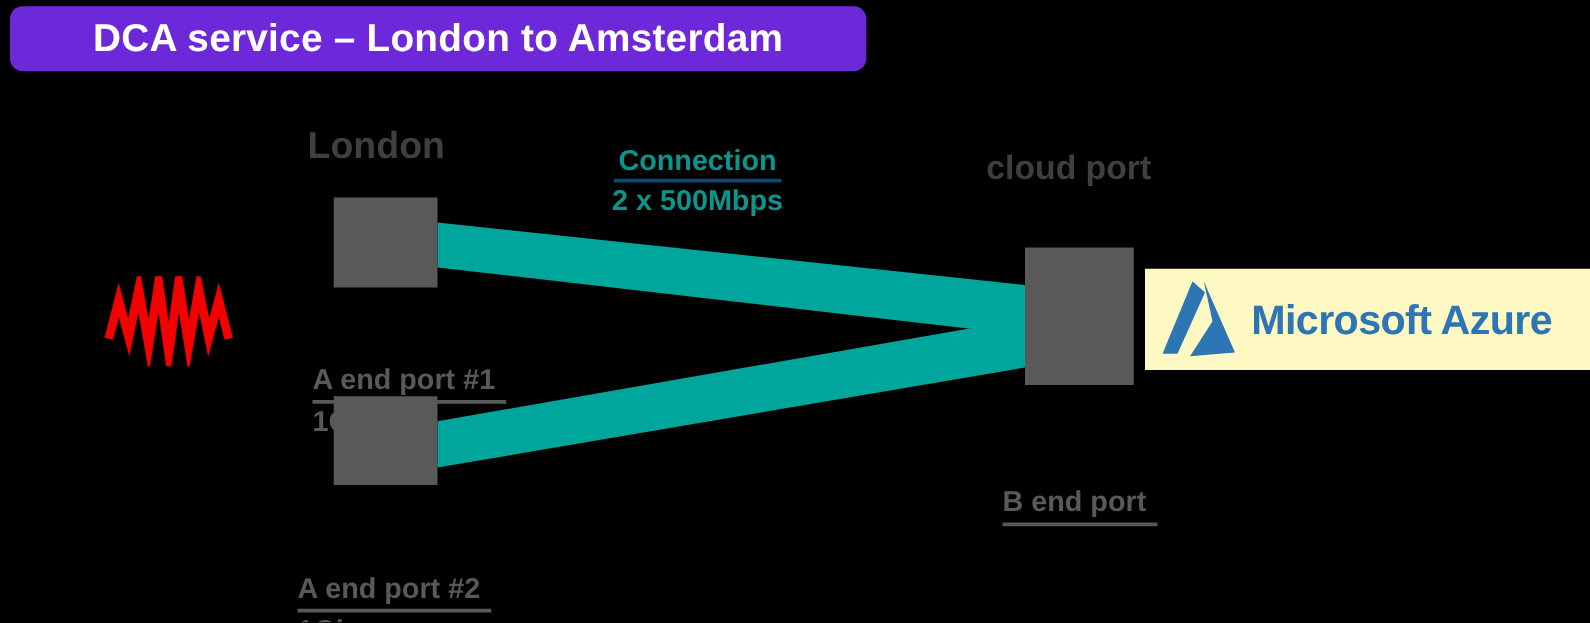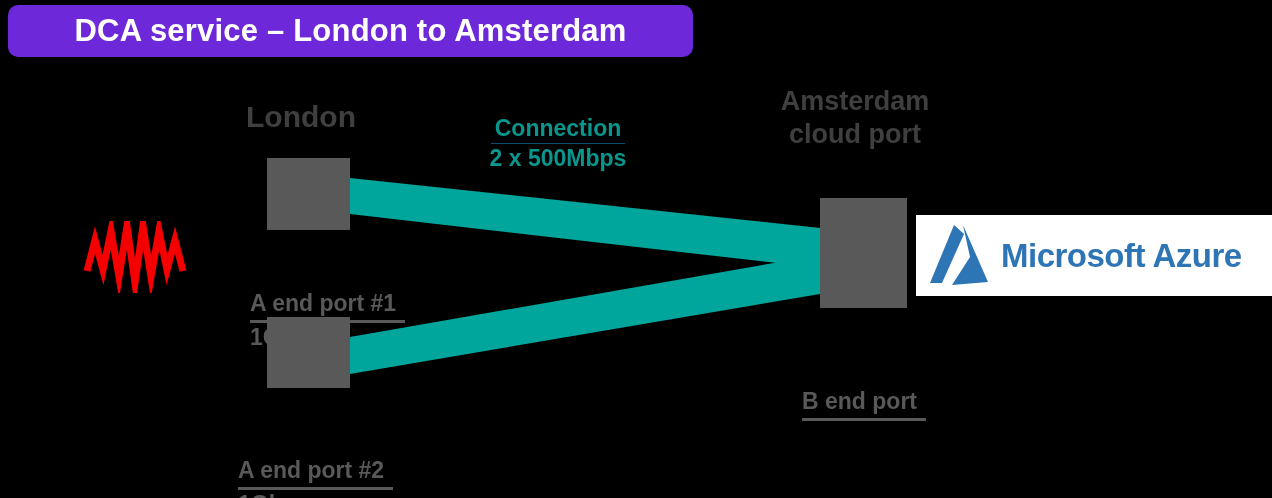--- a/index.html
+++ b/index.html
@@ -49,21 +49,21 @@
     position: absolute;
     left: 458px; top: 114px; width: 200px;
     text-align: center;
     color: #0A968C;
     font-weight: bold;
     font-size: 23px;
     line-height: 28px;
   }
   .conn-label .underlined {
     display: inline-block;
-    border-bottom: 1px solid #0c4a6e;
+    border-bottom: 3px solid #0c4a6e;
     padding: 0 4px 1px 4px;
   }
   .port-label {
     position: absolute;
     color: #595959;
     font-weight: bold;
     font-size: 23px;
     line-height: 29px;
     white-space: nowrap;
     margin-top: 48px;
@@ -75,21 +75,21 @@
     padding-bottom: 2px;
   }
   .label-a1 { left: 250px; top: 241px; }
   .label-a2 { left: 238px; top: 408px; }
   .label-b  { left: 802px; top: 339px; }
   .colt-logo { position: absolute; left: 82px; top: 221px; }
   .azure-card {
     position: absolute;
     left: 916px; top: 215px;
     width: 356px; height: 81px;
-    background: #ffffff;
+    background: #fef9c3;
     display: flex;
     align-items: center;
   }
   .azure-icon { margin-left: 14px; flex: none; }
   .azure-text {
     color: #2E75B6;
     font-size: 33px;
     font-weight: 600;
     letter-spacing: -0.5px;
     margin-left: 13px;
@@ -117,21 +117,21 @@
   <div class="city-label london-label">London</div>
   <div class="port-box port-a1"></div>
   <div class="port-box port-a2"></div>
 
   <div class="conn-label">
     <span class="underlined">Connection</span><br>
     <span>2 x 500Mbps</span>
   </div>
 
   <div class="city-label amsterdam-label">
-    <span>Amsterdam</span><br>
+    <br>
     <span>cloud port</span>
   </div>
   <div class="port-box port-b"></div>
 
   <div class="port-label label-a1">
     <span class="name">A end port #1</span><br>
     <span class="speed">1Gbps</span>
   </div>
   <div class="port-label label-a2">
     <span class="name">A end port #2</span><br>

